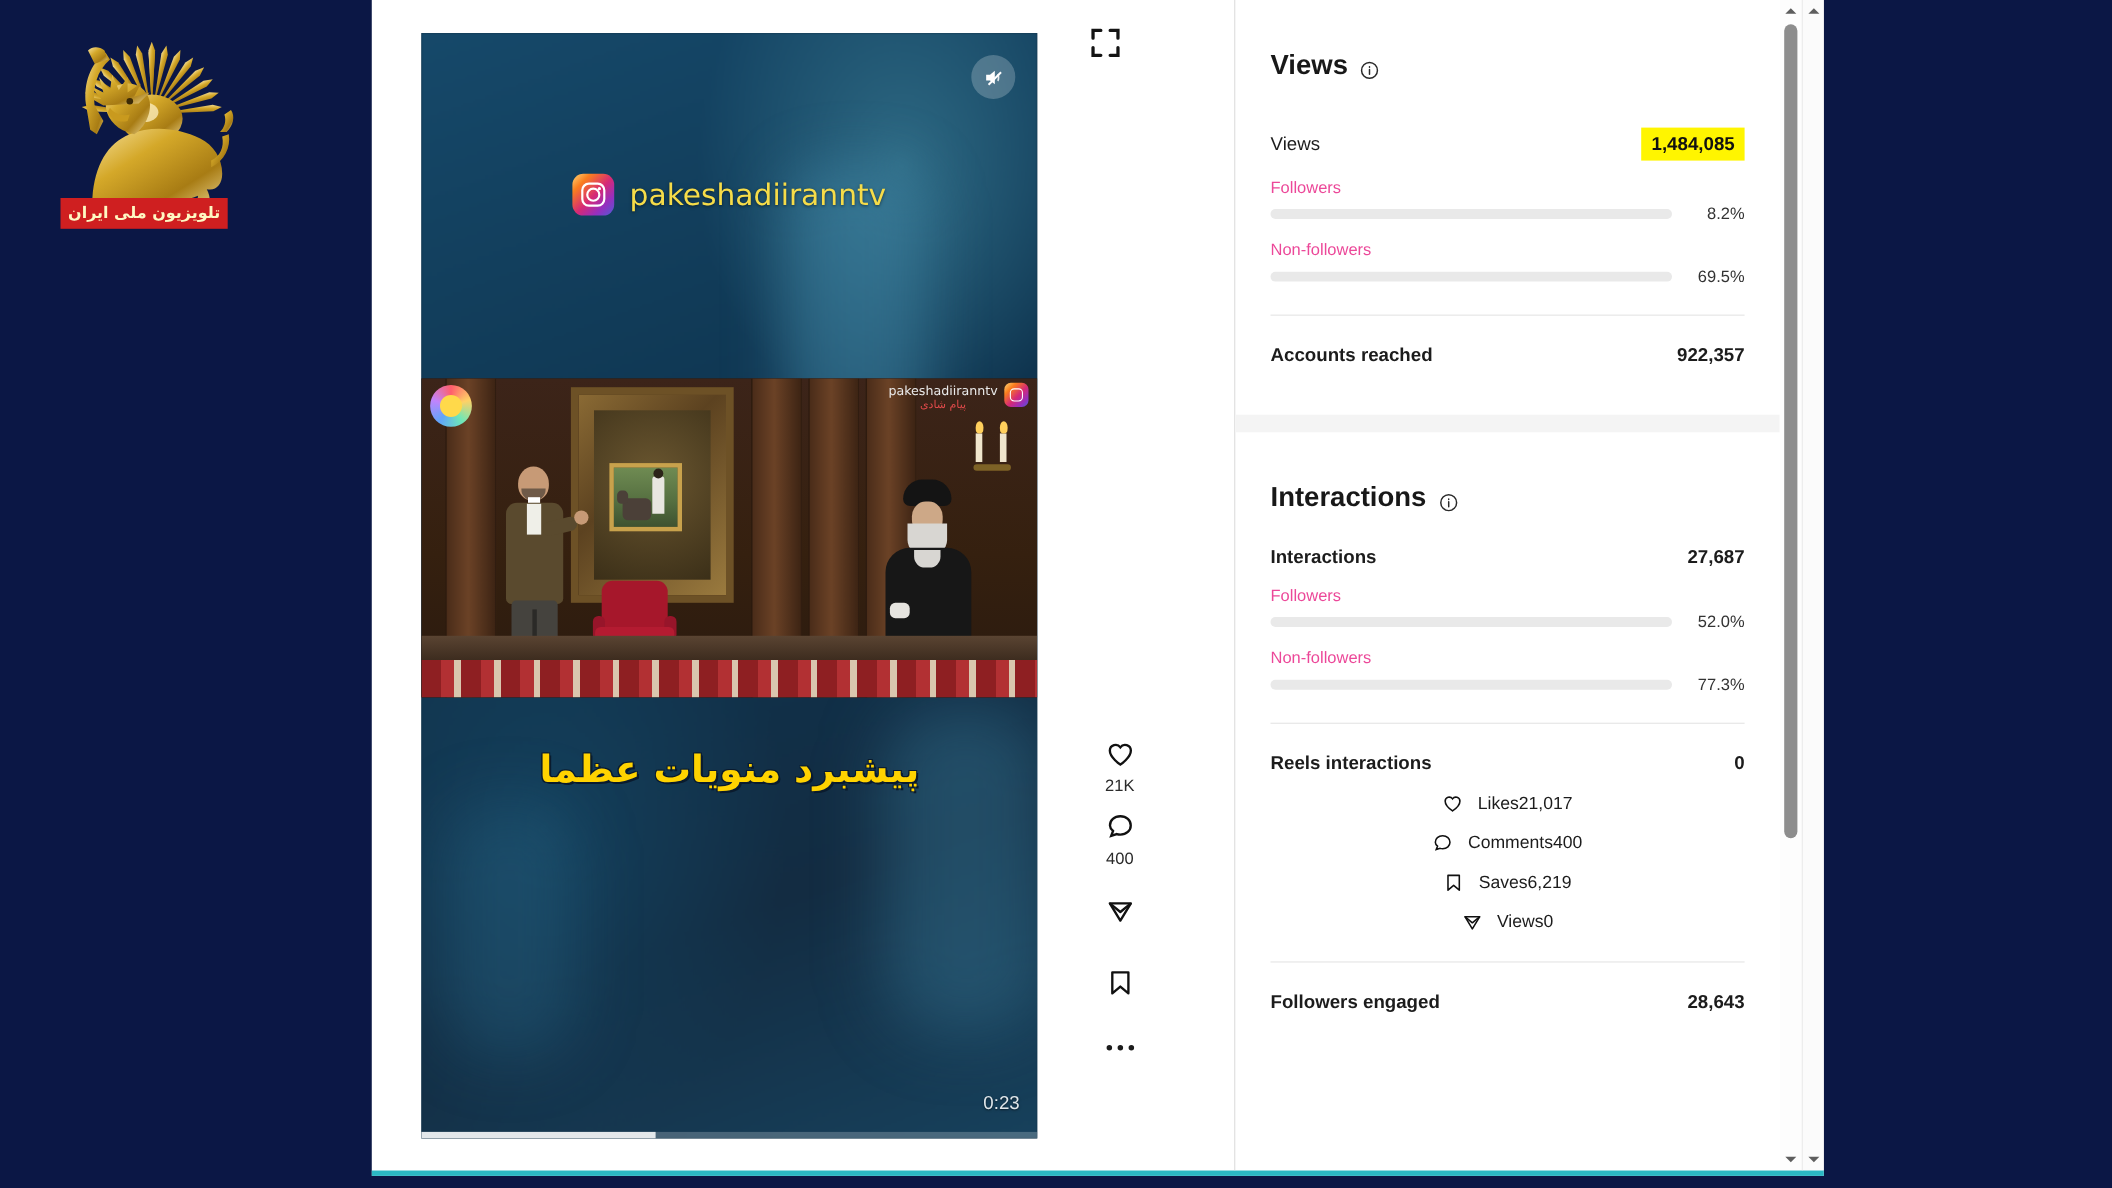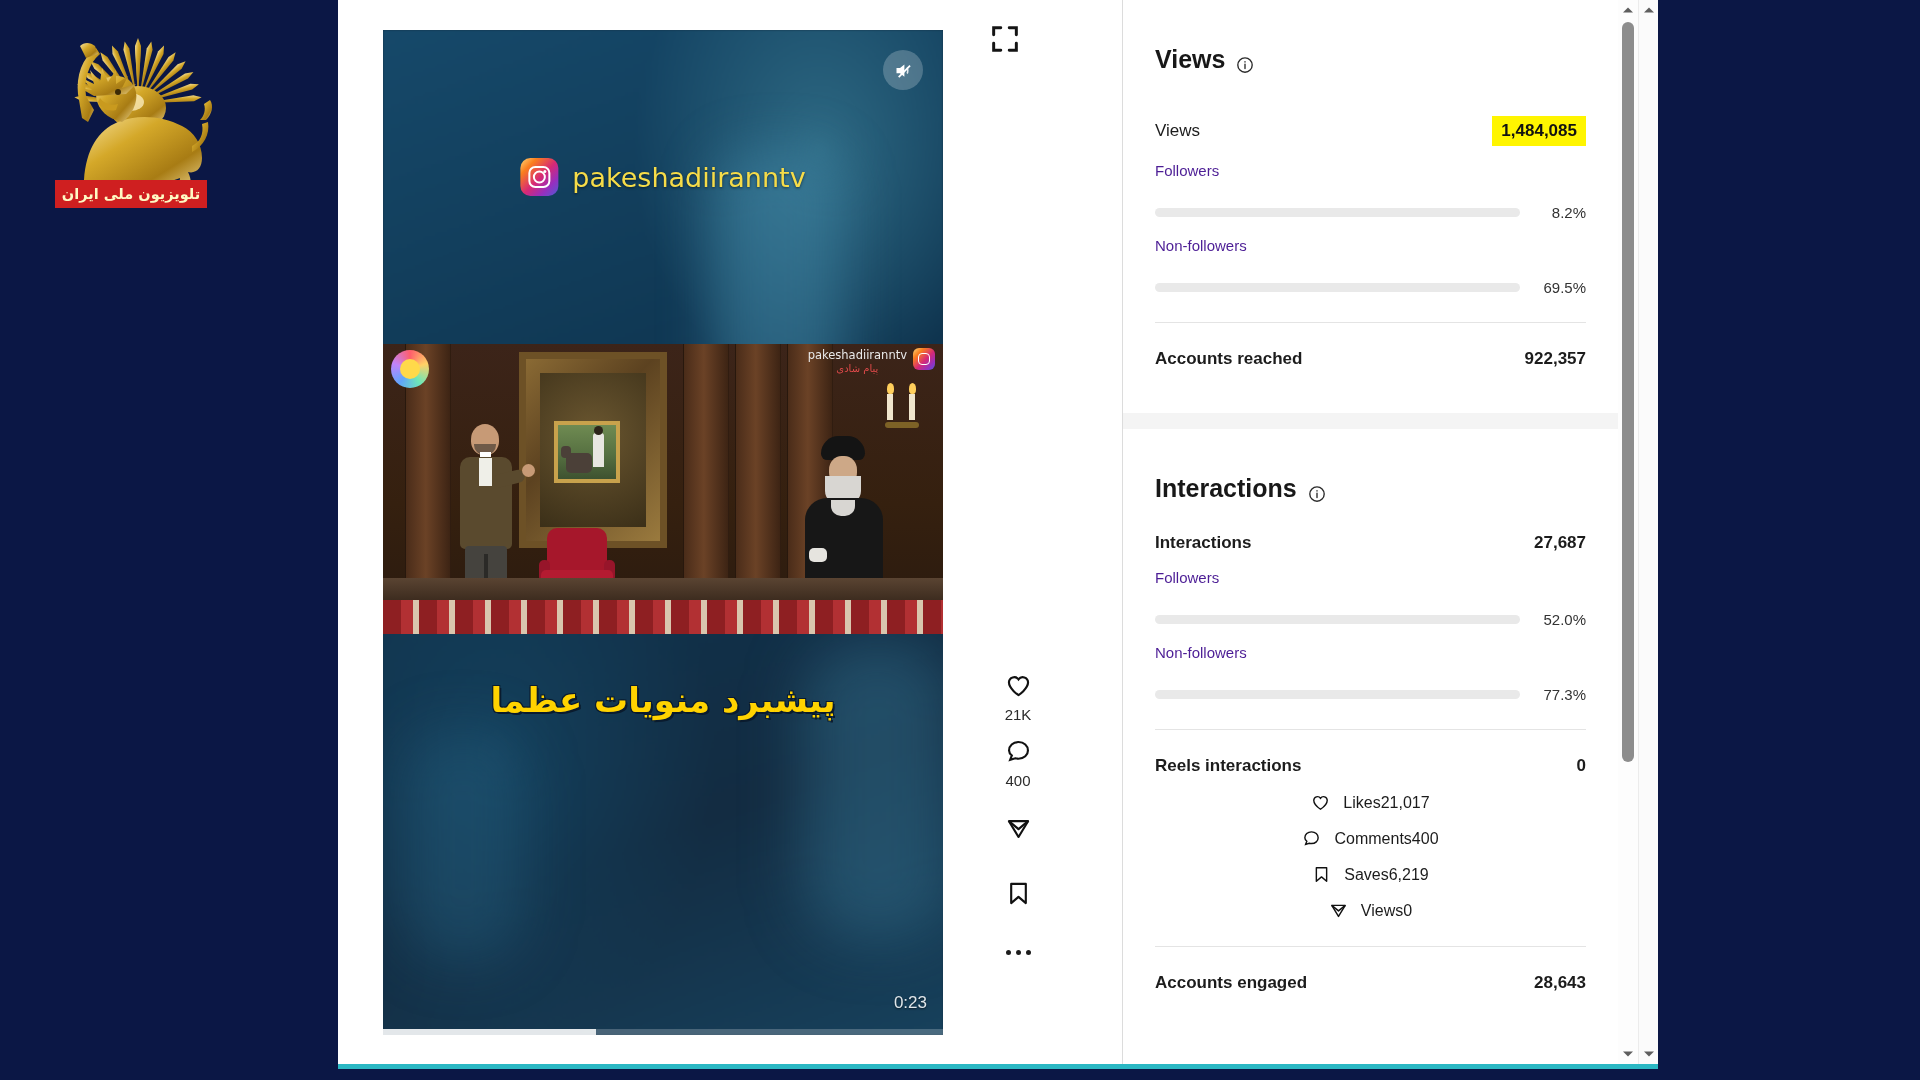--- a/index.html
+++ b/index.html
@@ -290,22 +290,22 @@
   .info-ic { width: 18px; height: 18px; }
   .row {
     display: flex; justify-content: space-between; align-items: center;
   }
   .row .lbl { font-size: 17px; color: #1c1c1c; }
   .row .val { font-size: 17px; color: #1c1c1c; }
   .row.bold .lbl, .row.bold .val { font-weight: bold; }
   .highlight {
     background: #fff500; padding: 5px 9px; font-weight: bold; font-size: 17px; color: #111;
   }
-  .sub-lbl { font-size: 15px; color: #4c1d95; margin-top: 16px; }
-  .bar-row { display: flex; align-items: center; gap: 14px; margin-top: 25px; }
+  .sub-lbl { font-size: 15px; color: #ec4899; margin-top: 16px; }
+  .bar-row { display: flex; align-items: center; gap: 14px; margin-top: 7px; }
   .bar-track {
     flex: 1; height: 9px; background: #e9e9e9; border-radius: 5px; overflow: hidden;
   }
   .bar-fill { height: 100%; border-radius: 5px; }
   .bar-pct { font-size: 15px; color: #333; min-width: 52px; text-align: right; }
   .divider { height: 1px; background: #e4e4e4; margin: 26px 0; }
   .sec-gap { height: 16px; background: #f4f4f4; margin: 0 -32px; }
   .icon-row {
     display: flex; align-items: center; justify-content: center; margin-top: 17px;
   }
@@ -652,21 +652,21 @@
               <path d="M3.5 5.5l8.5 7 8.5-7"></path>
           </svg>
           <span class="t">Views</span>
         </span>
         <span class="val">0</span>
       </div>
 
       <div class="divider"></div>
 
       <div class="row bold">
-        <span class="lbl">Accounts engaged</span>
+        <span class="lbl">Followers engaged</span>
         <span class="val">28,643</span>
       </div>
     </div>
   </div>
 
   <div class="inner-scrollbar">
     <span class="sb-arrow-up">
         <i class="tri-up"></i>
       </span>
     <span class="sb-thumb"></span>

